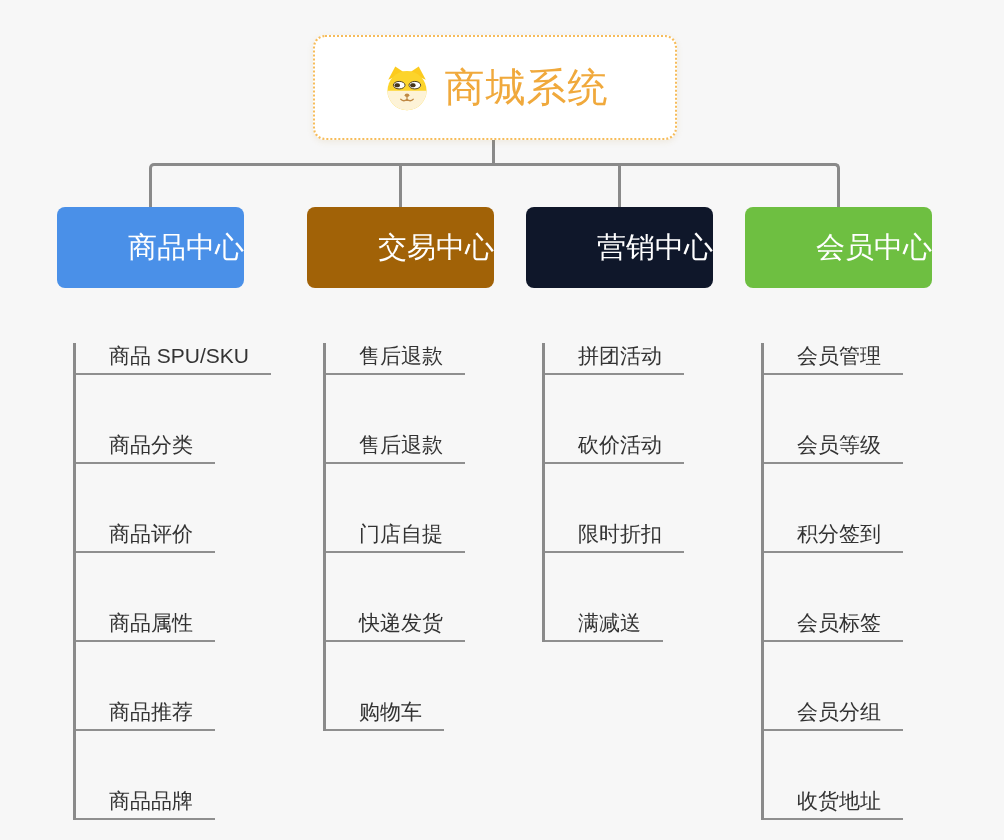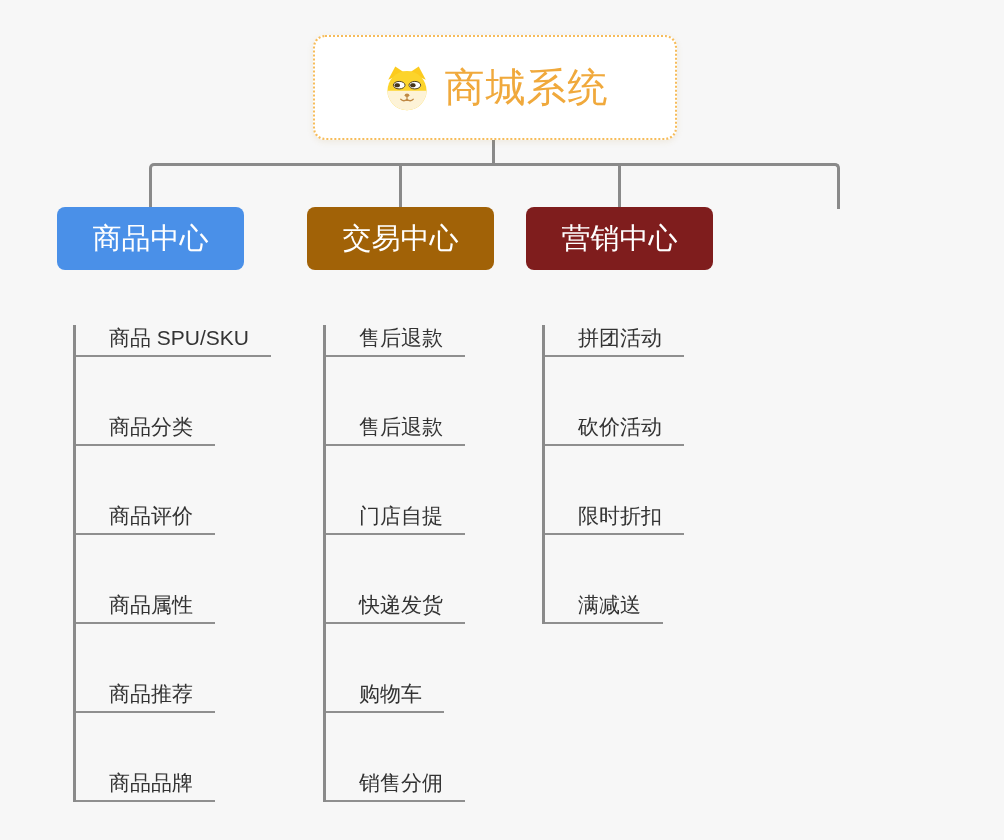--- a/index.html
+++ b/index.html
@@ -40,23 +40,23 @@
   .drop-2{left:399px;}
   .drop-3{left:618px;}
 
   
   .branch-col{position:absolute;top:207px;width:187px;}
   .c0{left:57px;}
   .c1{left:307px;}
   .c2{left:526px;}
   .c3{left:745px;}
   .branch-box{
-    height:63px;box-sizing:border-box;
+    height:81px;box-sizing:border-box;
     border-radius:8px;
-    display:flex;align-items:center;justify-content:center;
+    display:flex;align-items:center;justify-content:flex-end;
     color:#ffffff;font-size:29px;white-space:nowrap;
     cursor:default;
   }
   .children{
     margin-left:16px;
     border-left:3px solid #8a8a8a;
     width:-moz-fit-content;width:fit-content;
   }
   .child{
     width:-moz-fit-content;width:fit-content;
@@ -113,30 +113,42 @@
   <div class="branch-col c1">
     <div class="branch-box" style="background: #a16207;">
       <span>交易中心</span>
     </div>
     <div class="children">
       <div class="child">售后退款</div>
       <div class="child">售后退款</div>
       <div class="child">门店自提</div>
       <div class="child">快递发货</div>
       <div class="child">购物车</div>
-      <div class="child">销售分佣</div>
     </div>
   </div>
 
   <div class="branch-col c2">
-    <div class="branch-box" style="background: #7f1d1d;">
+    <div class="branch-box" style="background: #0f172a;">
       <span>营销中心</span>
     </div>
     <div class="children">
       <div class="child">拼团活动</div>
       <div class="child">砍价活动</div>
       <div class="child">限时折扣</div>
       <div class="child">满减送</div>
     </div>
   </div>
 
+  <div class="branch-col c3">
+    <div class="branch-box" style="background: rgb(110, 191, 65);">
+      <span>会员中心</span>
+    </div>
+    <div class="children">
+      <div class="child">会员管理</div>
+      <div class="child">会员等级</div>
+      <div class="child">积分签到</div>
+      <div class="child">会员标签</div>
+      <div class="child">会员分组</div>
+      <div class="child">收货地址</div>
+    </div>
+  </div>
 
 </div>
 
 </body></html>

